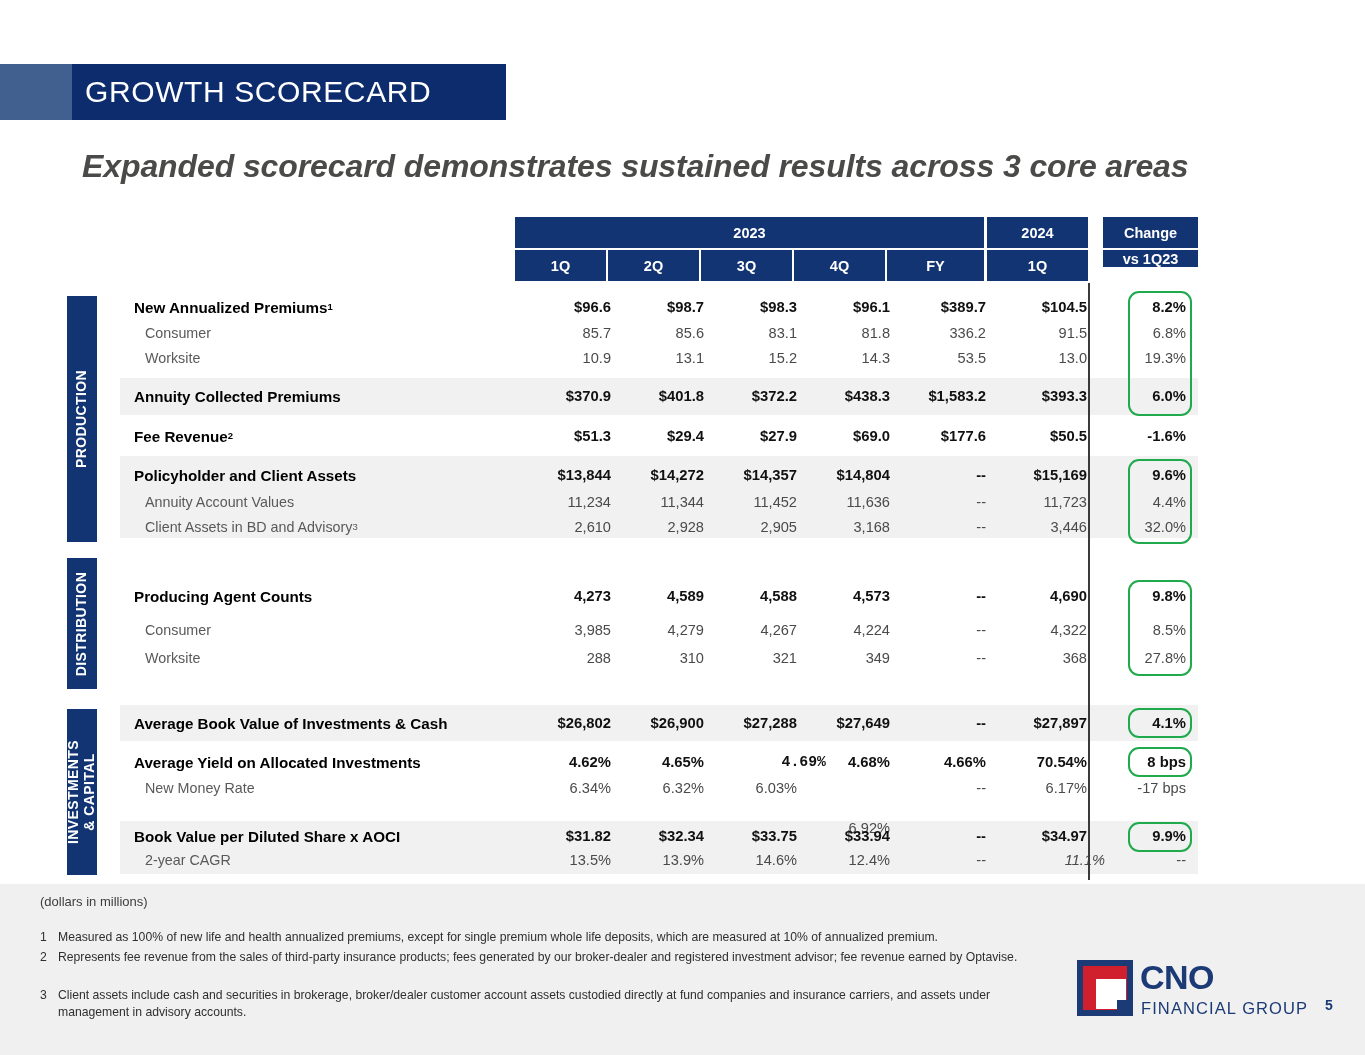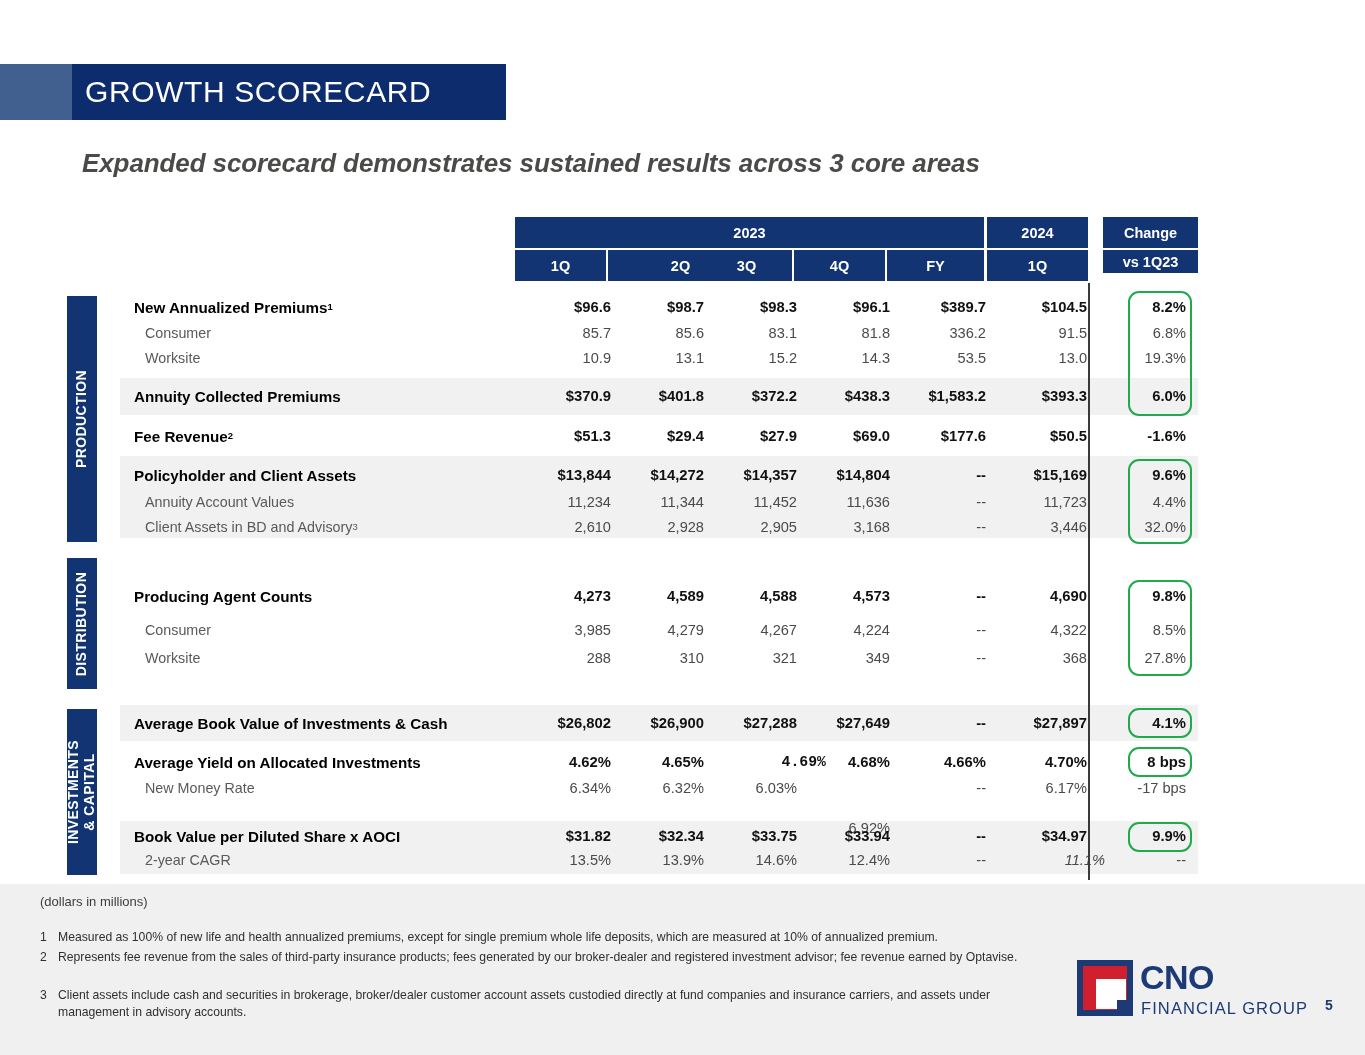--- a/index.html
+++ b/index.html
@@ -22,21 +22,21 @@
     background:#0c2c6e;
   }
   #title-text{
     position:absolute;left:85px;top:64px;height:56px;
     display:flex;align-items:center;
     color:#ffffff;font-size:30px;letter-spacing:.6px;font-weight:400;
   }
 
   #subtitle{
     position:absolute;left:82px;top:148px;
-    font-size:26px;font-weight:bold;font-style:italic;color:#4a4a48;
+    font-size:32px;font-weight:bold;font-style:italic;color:#4a4a48;
     letter-spacing:-.1px;
   }
 
   
   .tbl{position:absolute;left:0;top:0;width:1365px;height:1055px;}
 
   .hdr{
     position:absolute;background:#123472;color:#fff;
     display:flex;align-items:center;justify-content:center;
     font-size:14.5px;font-weight:bold;
@@ -132,36 +132,36 @@
   <div class="hdr" style="left:987px;top:217px;width:101px;height:31px;">
     <span>2024</span>
   </div>
   <div class="hdr" style="left:1103px;top:217px;width:95px;height:31px;">
     <span>Change</span>
   </div>
 
   <div class="hdr" style="left:515px;top:250px;width:91px;height:31px;">
     <span>1Q</span>
     </div>
-  <div class="hdr" style="left:608px;top:250px;width:91px;height:31px;padding-left:27px;">
+  <div class="hdr" style="left:608px;top:250px;width:91px;height:31px;">
     <span>2Q</span>
     </div>
   <div class="hdr" style="left:701px;top:250px;width:91px;height:31px;">
     <span>3Q</span>
     </div>
   <div class="hdr" style="left:794px;top:250px;width:91px;height:31px;">
     <span>4Q</span>
     </div>
   <div class="hdr" style="left:887px;top:250px;width:97px;height:31px;">
     <span>FY</span>
     </div>
   <div class="hdr" style="left:987px;top:250px;width:101px;height:31px;">
     <span>1Q</span>
     </div>
-  <div class="hdr" style="left:1103px;top:250px;width:95px;height:23px;">
+  <div class="hdr" style="left:1103px;top:250px;width:95px;height:17px;">
     <span>vs 1Q23</span>
     </div>
 
   <div class="cat" style="top:296px;height:246px;">
     <span>PRODUCTION</span>
   </div>
   <div class="cat" style="top:558px;height:131px;">
     <span>DISTRIBUTION</span>
   </div>
   <div class="cat" style="top:709px;height:166px;">
@@ -334,21 +334,21 @@
 
   <div class="row" style="top:750px;">
     <div class="lbl bold">
         <span>Average Yield on Allocated Investments</span>
       </div>
     <div class="cell bold" style="left:395px;">4.62%</div>
     <div class="cell bold" style="left:488px;">4.65%</div>
     <div class="cell bold" style="left:610px;font-family:Liberation Mono, monospace;">4.69%</div>
     <div class="cell bold" style="left:674px;">4.68%</div>
     <div class="cell bold" style="left:770px;">4.66%</div>
-    <div class="cell bold" style="left:871px;">4.70%</div>
+    <div class="cell bold" style="left:871px;">70.54%</div>
     <div class="cell bold" style="left:970px;">8 bps</div>
   </div>
 
   <div class="row" style="top:776px;">
     <div class="lbl sub">
         <span>New Money Rate</span>
       </div>
     <div class="cell" style="left:395px;">6.34%</div>
     <div class="cell" style="left:488px;">6.32%</div>
     <div class="cell" style="left:581px;">6.03%</div>

